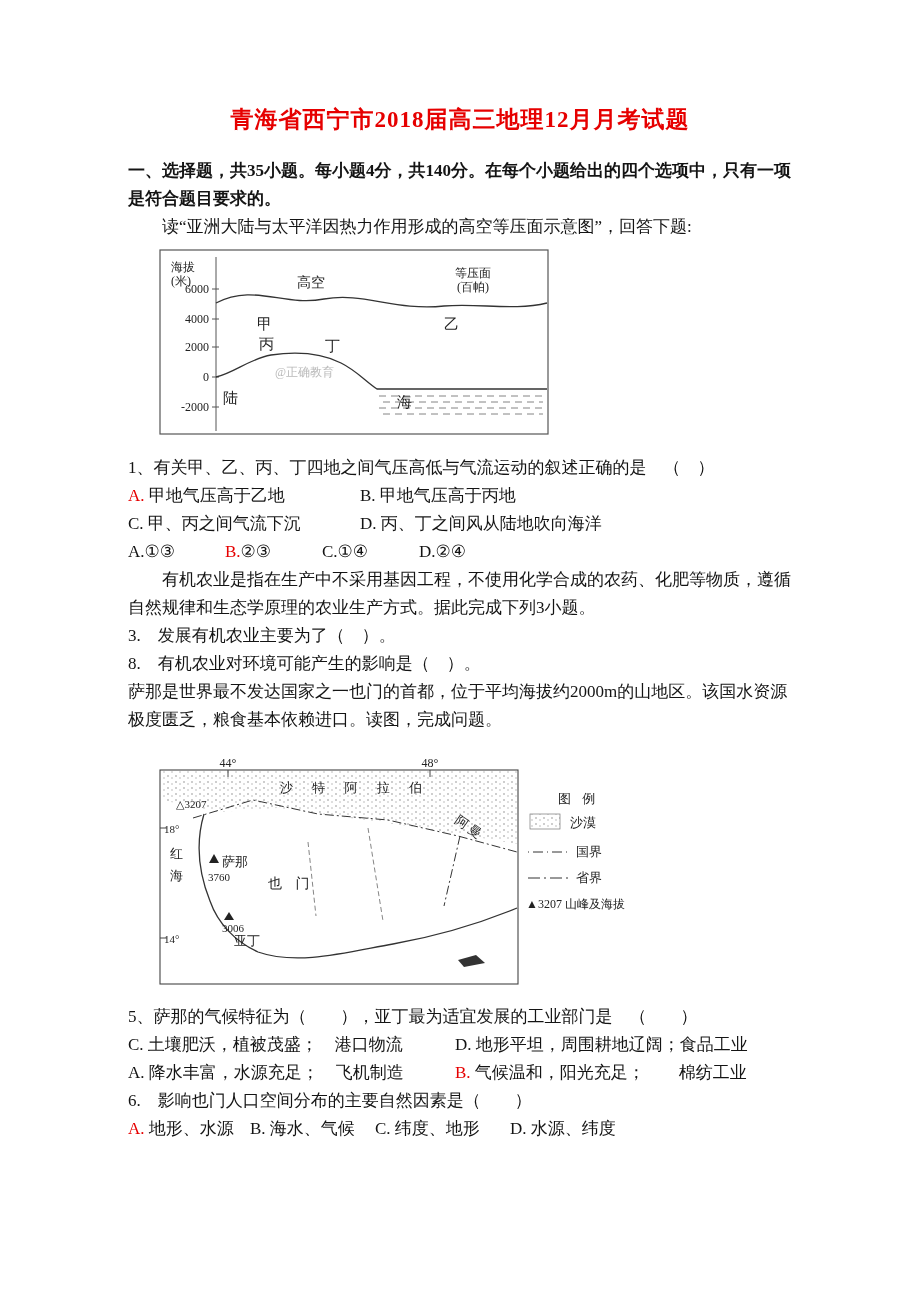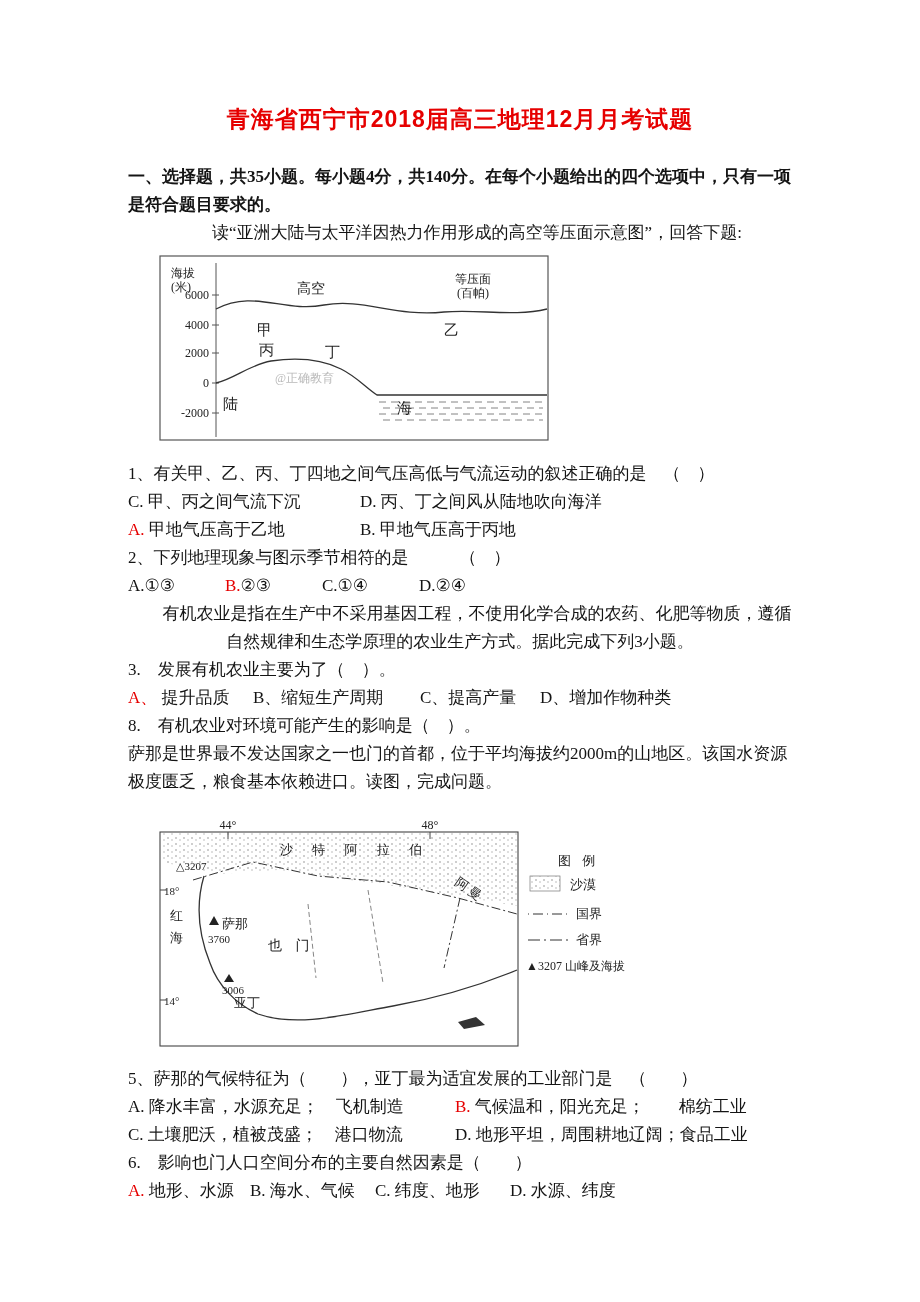--- a/index.html
+++ b/index.html
@@ -5,30 +5,30 @@
   html,body{margin:0;padding:0;background:#ffffff;}
   body{
     width:920px;
     color:#141414;
     font-family:"Liberation Serif","DejaVu Serif",serif;
     font-size:17px;
   }
   .page{padding:104px 128px 60px 128px;}
   .title{
     color:#e60000;
-    font-family:Liberation Sans, sans-serif;
+    font-family:Liberation Serif, serif;
     font-size:23px;
     font-weight:bold;
     text-align:center;
-    margin:0 0 28px 0;
+    margin:0 0 22px 0;
     letter-spacing:1px;
   }
   p{margin:0;line-height:28px;}
   .bold{font-weight:bold;margin-top:16px;}
-  .indent{text-indent:2em;text-align:center;}
+  .indent{text-indent:2em;}
   .red{color:#e60000;}
   .opt{display:inline-block;}
   .w97{width:97px}.w120{width:120px}.w122{width:122px}.w125{width:125px}
   .w135{width:135px}.w145{width:145px}.w152{width:152px}.w167{width:167px}
   .w232{width:232px}.w327{width:327px}
   .figure{margin:8px 0 10px 12px;padding-left:19px;}
   .figure2{margin:22px 0 10px 30px;}
   svg text{font-family:"Liberation Serif","DejaVu Serif",serif;fill:#222;}
   .wm{fill:#b9b9b9;}
 </style>
@@ -76,30 +76,28 @@
       <text x="285" y="80" font-size="15">乙</text>
       <text x="100" y="100" font-size="15">丙</text>
       <text x="166" y="102" font-size="15">丁</text>
       <text x="64" y="154" font-size="15">陆</text>
       <text x="238" y="158" font-size="15">海</text>
       <text x="116" y="127" font-size="12" class="wm">@正确教育</text>
     </svg>
   </div>
 
   <p>1、有关甲、乙、丙、丁四地之间气压高低与气流运动的叙述正确的是　（　）</p>
+  <p><span class="opt w232"><span class="red">A.</span><span> 甲地气压高于乙地</span></span><span>B. 甲地气压高于丙地</span></p>
   <p><span class="opt w232">C. 甲、丙之间气流下沉</span><span>D. 丙、丁之间风从陆地吹向海洋</span></p>
-  <p><span class="opt w232"><span class="red">A.</span><span> 甲地气压高于乙地</span></span><span>B. 甲地气压高于丙地</span></p>
 
-  <p>2、下列地理现象与图示季节相符的是　　　（　）</p>
   <p><span class="opt w97">A.①③</span><span class="opt w97"><span class="red">B.</span><span>②③</span></span><span class="opt w97">C.①④</span><span>D.②④</span></p>
 
   <p class="indent">有机农业是指在生产中不采用基因工程，不使用化学合成的农药、化肥等物质，遵循自然规律和生态学原理的农业生产方式。据此完成下列3小题。</p>
 
   <p>3.　发展有机农业主要为了（　）。</p>
-  <p><span class="opt w125"><span class="red">A、</span><span> 提升品质</span></span><span class="opt w167">B、缩短生产周期</span><span class="opt w120">C、提高产量</span><span>D、增加作物种类</span></p>
 
   <p>8.　有机农业对环境可能产生的影响是（　）。</p>
 
   <p>萨那是世界最不发达国家之一也门的首都，位于平均海拔约2000m的山地区。该国水资源极度匮乏，粮食基本依赖进口。读图，完成问题。</p>
 
   <div class="figure2">
     <svg width="492" height="232" viewBox="0 0 492 232">
       <defs>
         <pattern id="sandpat" width="8" height="6" patternUnits="userSpaceOnUse">
           <circle cx="2" cy="2" r="0.8" fill="#8f8f8f"></circle>
@@ -150,19 +148,19 @@
       <text x="412" y="71" font-size="13">沙漠</text>
       <line x1="370" y1="96" x2="410" y2="96" stroke="#333" stroke-width="1" stroke-dasharray="1 4 10 4"></line>
       <text x="418" y="100" font-size="13">国界</text>
       <line x1="370" y1="122" x2="410" y2="122" stroke="#333" stroke-width="1" stroke-dasharray="12 4 2 4"></line>
       <text x="418" y="126" font-size="13">省界</text>
       <text x="368" y="152" font-size="12">▲3207 山峰及海拔</text>
     </svg>
   </div>
 
   <p>5、萨那的气候特征为（　　），亚丁最为适宜发展的工业部门是　（　　）</p>
+  <p><span class="opt w327">C. 土壤肥沃，植被茂盛；　港口物流</span><span>D. 地形平坦，周围耕地辽阔；食品工业</span></p>
   <p><span class="opt w327">A. 降水丰富，水源充足；　飞机制造</span><span><span class="red">B.</span><span> 气候温和，阳光充足；　　棉纺工业</span></span></p>
-  <p><span class="opt w327">C. 土壤肥沃，植被茂盛；　港口物流</span><span>D. 地形平坦，周围耕地辽阔；食品工业</span></p>
 
   <p>6.　影响也门人口空间分布的主要自然因素是（　　）</p>
   <p><span class="opt w122"><span class="red">A.</span><span> 地形、水源</span></span><span class="opt w125">B. 海水、气候</span><span class="opt w135">C. 纬度、地形</span><span>D. 水源、纬度</span></p>
 
 </div>
 
 </body></html>

